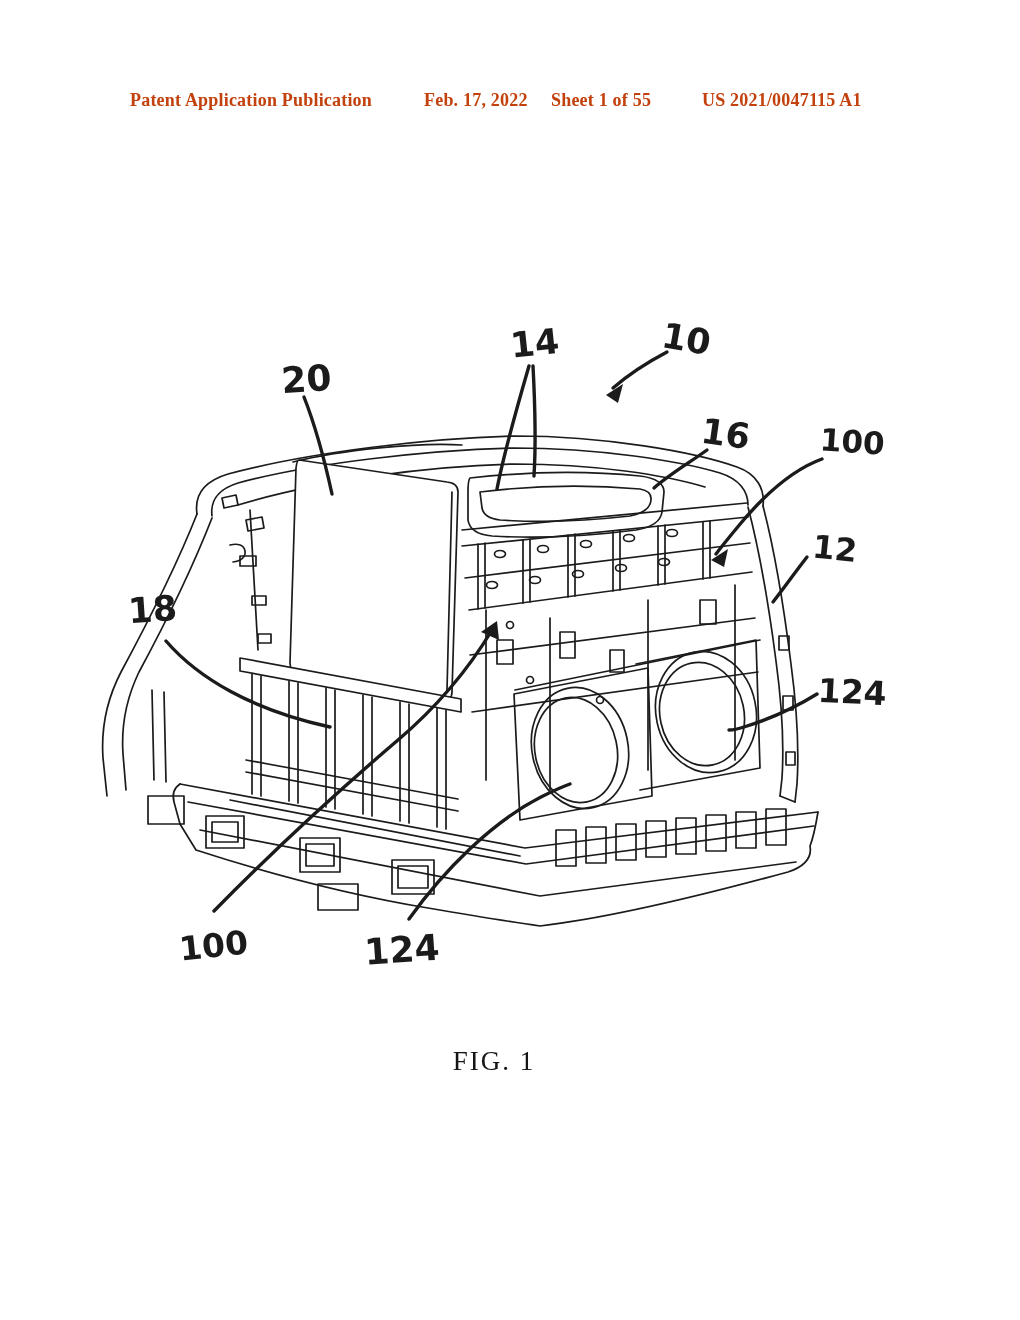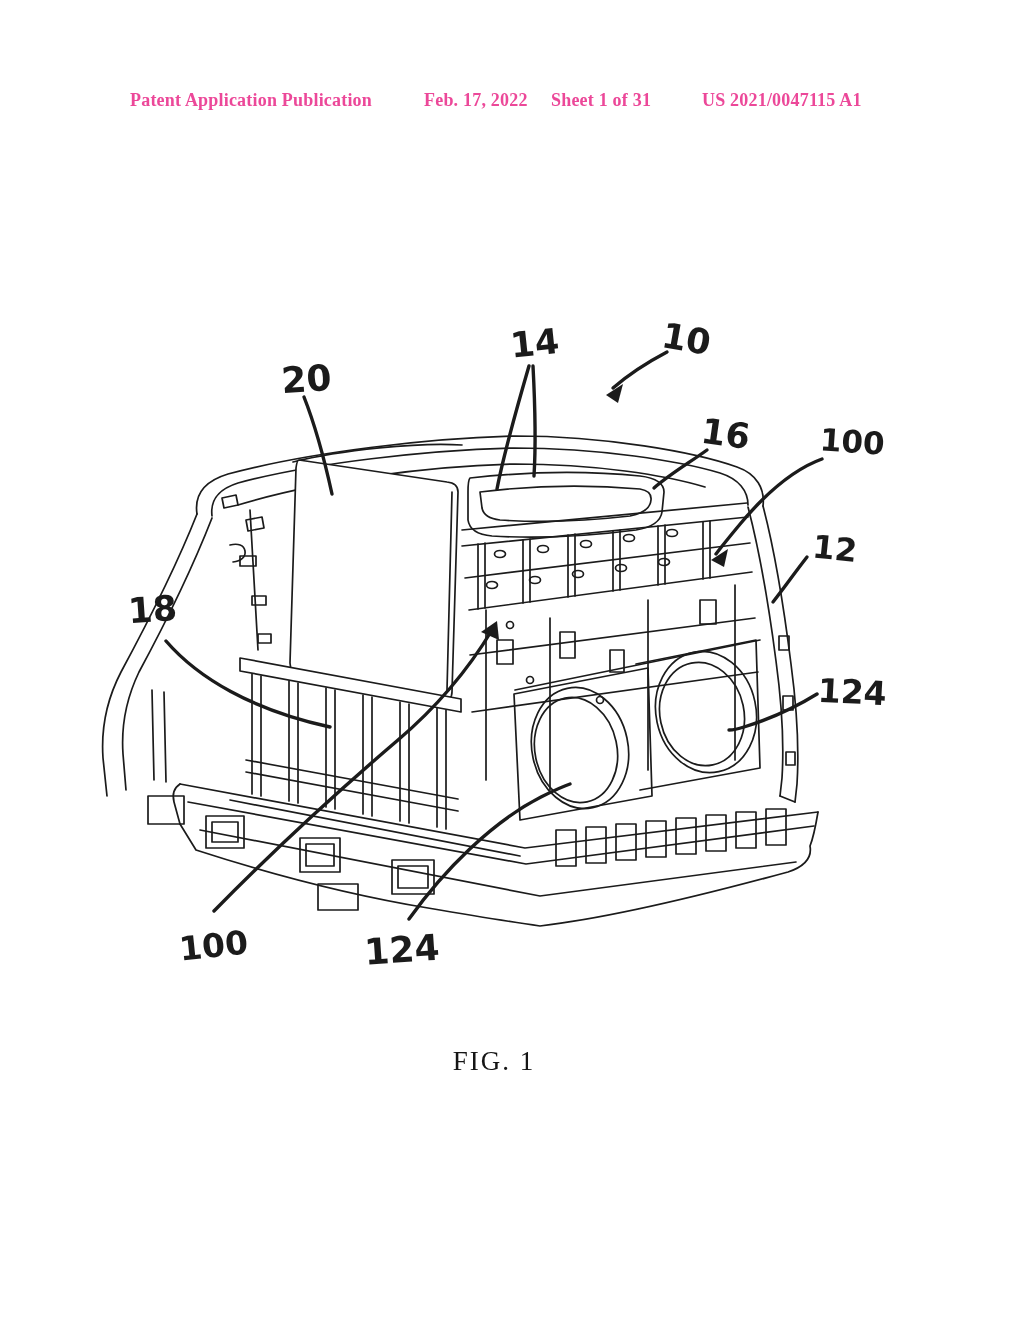--- a/index.html
+++ b/index.html
@@ -3,21 +3,21 @@
 <meta charset="utf-8">
 <style>
   html,body{margin:0;padding:0;}
   body{
     width:1020px;height:1320px;position:relative;
     background:#ffffff;overflow:hidden;
     font-family:"Liberation Serif", serif;
   }
   .page-header span{
     position:absolute;top:90px;
-    font-weight:bold;font-size:18px;color:#ec4899;
+    font-weight:bold;font-size:18px;color:#c2410c;
     letter-spacing:.2px;white-space:pre;
   }
   .h-left{left:130px;}
   .h-date{left:424px;}
   .h-sheet{left:551px;}
   .h-right{left:702px;}
   svg.fig{position:absolute;left:0;top:0;}
   .ref-label{
     font-family:"DejaVu Sans", sans-serif;
     font-weight:bold;
@@ -26,21 +26,21 @@
     font-family:"Liberation Serif", serif;
     font-size:27px;letter-spacing:2px;fill:#151515;
   }
 </style>
 </head>
 <body>
 
 <div class="page-header">
   <span class="h-left">Patent Application Publication</span>
   <span class="h-date">Feb. 17, 2022</span>
-  <span class="h-sheet">Sheet 1 of 31</span>
+  <span class="h-sheet">Sheet 1 of 55</span>
   <span class="h-right">US 2021/0047115 A1</span>
 </div>
 
 <svg class="fig" width="1020" height="1320" viewBox="0 0 1020 1320">
 
   <g fill="none" stroke-width="1.7" stroke-linecap="round" stroke-linejoin="round" stroke="#1b1b1b">
 
     <g>
       <path d="M197,514 C194,494 205,481 228,474 C310,452 430,438 515,436 C605,436 695,452 737,467 C757,474 765,489 763,506"></path>
       <path d="M212,516 C210,499 219,489 238,483 C312,463 428,450 514,448 C600,448 680,461 720,473 C739,479 748,491 748,505"></path>

